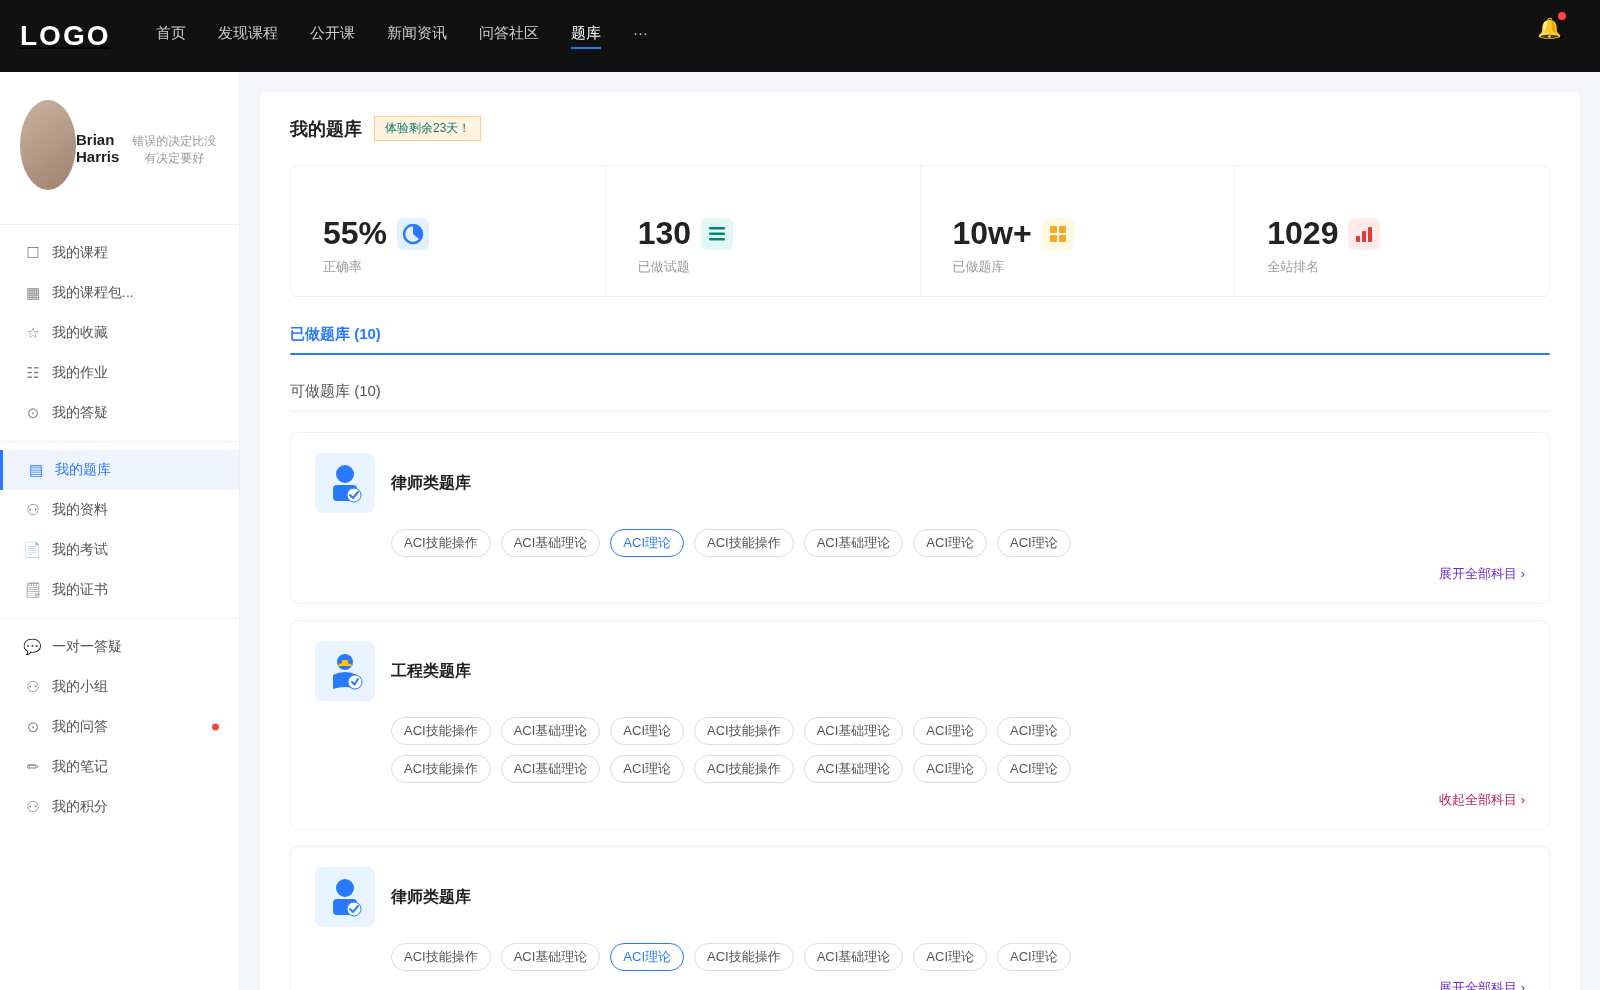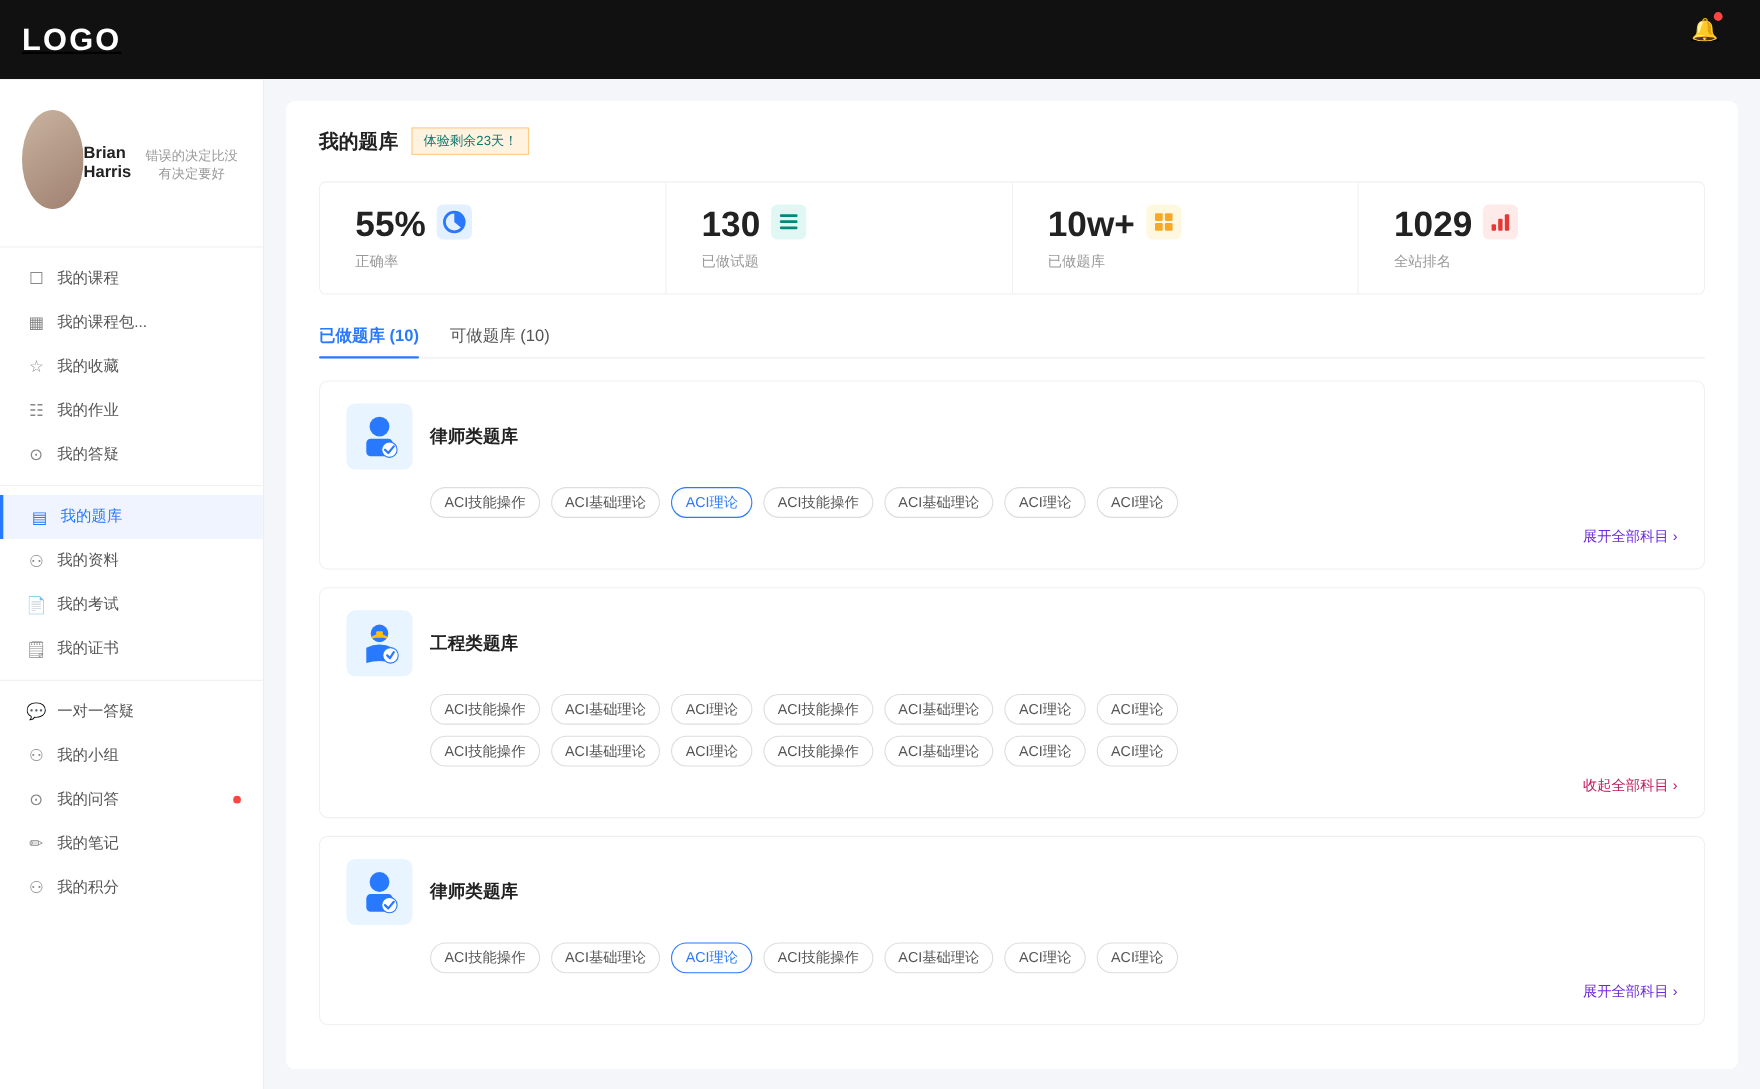--- a/index.html
+++ b/index.html
@@ -43,51 +43,60 @@
 
     
     .page-header { display: flex; align-items: center; gap: 12px; margin-bottom: 24px; }
     .page-title { font-size: 18px; font-weight: 700; color: #222; }
     .trial-badge { background: #fff3e0; color: #0f766e; font-size: 12px; padding: 3px 10px; border-radius: 0; border: 1px solid #ffcc80; }
 
     
     .stats-row { display: flex; gap: 0; margin-bottom: 28px; border: 1px solid #f0f0f0; border-radius: 6px; overflow: hidden; }
     .stat-item { flex: 1; display: flex; flex-direction: column; align-items: flex-start; padding: 20px 32px; border-right: 1px solid #f0f0f0; }
     .stat-item:last-child { border-right: none; }
-    .stat-top { display: flex; gap: 10px; margin-bottom: 6px; }
+    .stat-top { display: flex; align-items: center; gap: 10px; margin-bottom: 6px; margin-top: 29px; }
     .stat-value { font-size: 32px; font-weight: 700; color: #222; }
     .stat-icon { width: 32px; height: 32px; border-radius: 6px; display: flex; align-items: center; justify-content: center; font-size: 18px; }
     .stat-icon.blue { background: #e3f0ff; color: #2979ff; }
     .stat-icon.teal { background: #e0f7f4; color: #00897b; }
     .stat-icon.orange { background: #fff8e1; color: #f9a825; }
     .stat-icon.red { background: #ffeaea; color: #e53935; }
     .stat-label { font-size: 13px; color: #999; }
 
     
-    .tabs { display: flex; gap: 28px; border-bottom: 1px solid #eee; margin-bottom: 20px; }
+    .tabs { display: flex; gap: 28px; border-bottom: 1px solid #eee; margin-bottom: 20px; flex-direction: column; }
     .tab { font-size: 15px; color: #555; padding-bottom: 10px; cursor: pointer; position: relative; }
     .tab.active { color: #2979ff; font-weight: 600; }
     .tab.active::after { content: ''; position: absolute; bottom: -1px; left: 0; right: 0; height: 2px; background: #2979ff; border-radius: 1px; }
 
     
     .bank-card { border: 1px solid #f0f0f0; border-radius: 8px; margin-bottom: 16px; padding: 20px 24px; }
     .bank-card-header { display: flex; align-items: center; gap: 16px; margin-bottom: 16px; }
     .bank-icon { width: 60px; height: 60px; border-radius: 8px; background: #e8f4ff; display: flex; align-items: center; justify-content: center; flex-shrink: 0; }
     .bank-title { font-size: 16px; font-weight: 600; color: #222; }
     .subject-tags { display: flex; flex-wrap: wrap; gap: 10px; margin-left: 76px; }
     .subject-tag { font-size: 13px; color: #555; padding: 4px 12px; border: 1px solid #ddd; border-radius: 14px; cursor: pointer; }
     .subject-tag.active { color: #2979ff; border-color: #2979ff; border-radius: 14px; }
     .expand-link { text-align: right; font-size: 13px; color: #6d28d9; cursor: pointer; margin-top: 8px; }
     .collapse-link { text-align: right; font-size: 13px; color: #be185d; cursor: pointer; margin-top: 8px; }
   </style>
 </head>
 <body>
 
 <nav class="topnav">
   <div class="logo">LOGO</div>
+  <div class="nav-links">
+    <a class="nav-link">首页</a>
+    <a class="nav-link">发现课程</a>
+    <a class="nav-link">公开课</a>
+    <a class="nav-link">新闻资讯</a>
+    <a class="nav-link">问答社区</a>
+    <a class="nav-link active">题库</a>
+    <a class="nav-link">···</a>
+  </div>
   <div class="nav-right">
     <span class="nav-app-btn">APP下载</span>
     <span class="bell-icon">
       🔔
       <span class="bell-badge"></span>
     </span>
     <div class="avatar-wrap">
       <div class="avatar-circle">
         <div class="avatar-img"></div>
       </div>

